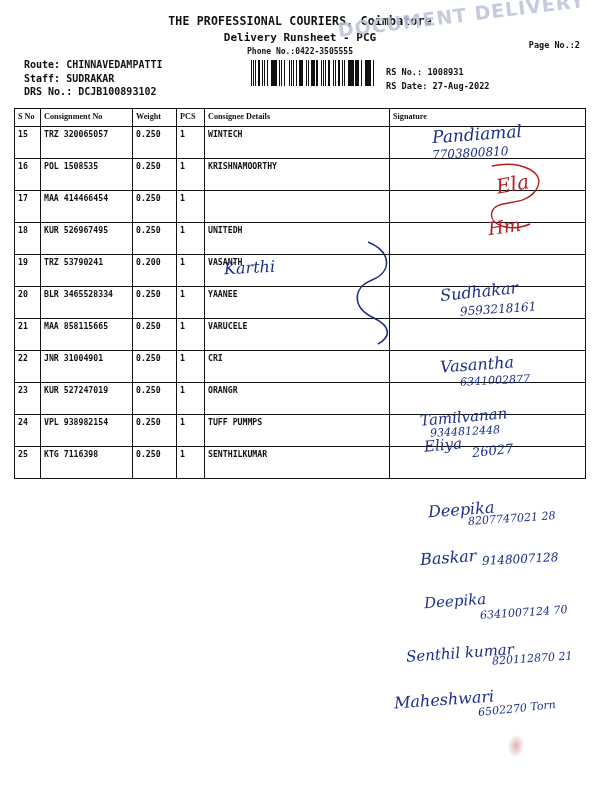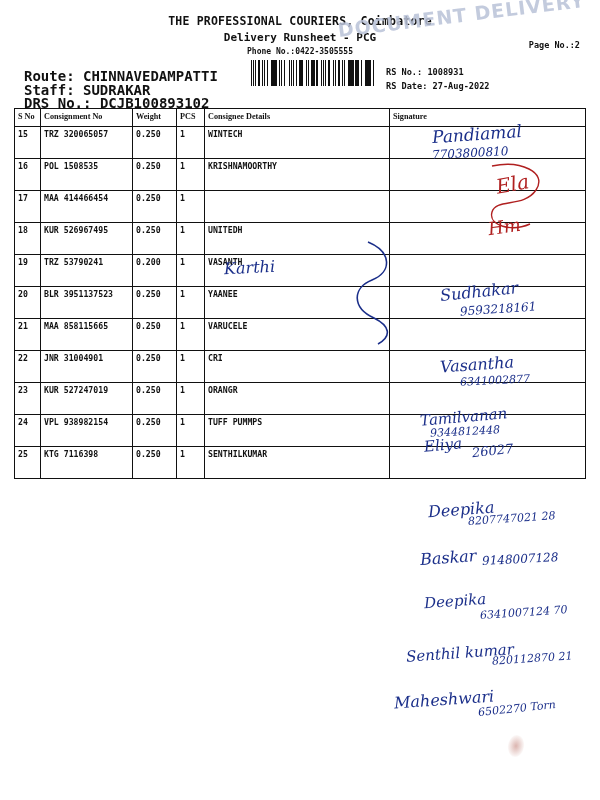--- a/index.html
+++ b/index.html
@@ -66,22 +66,22 @@
   }
 
   .meta-row {
     position: relative;
     margin-top: 2px;
     height: 48px;
   }
   .meta-left {
     position: absolute;
     left: 10px;
-    top: 12px;
-    font-size: 14px;
+    top: 0;
+    font-size: 10px;
     font-weight: bold;
     line-height: 13.5px;
   }
   .meta-right {
     position: absolute;
     left: 372px;
     top: 8px;
     font-size: 8.6px;
     font-weight: bold;
     line-height: 13.5px;
@@ -334,21 +334,21 @@
         <tr>
           <td>19</td>
           <td>TRZ 53790241</td>
           <td>0.200</td>
           <td>1</td>
           <td>VASANTH</td>
           <td class="sig"></td>
         </tr>
         <tr>
           <td>20</td>
-          <td>BLR 3951137523</td>
+          <td>BLR 3465528334</td>
           <td>0.250</td>
           <td>1</td>
           <td>YAANEE</td>
           <td class="sig"></td>
         </tr>
         <tr>
           <td>21</td>
           <td>MAA 858115665</td>
           <td>0.250</td>
           <td>1</td>

